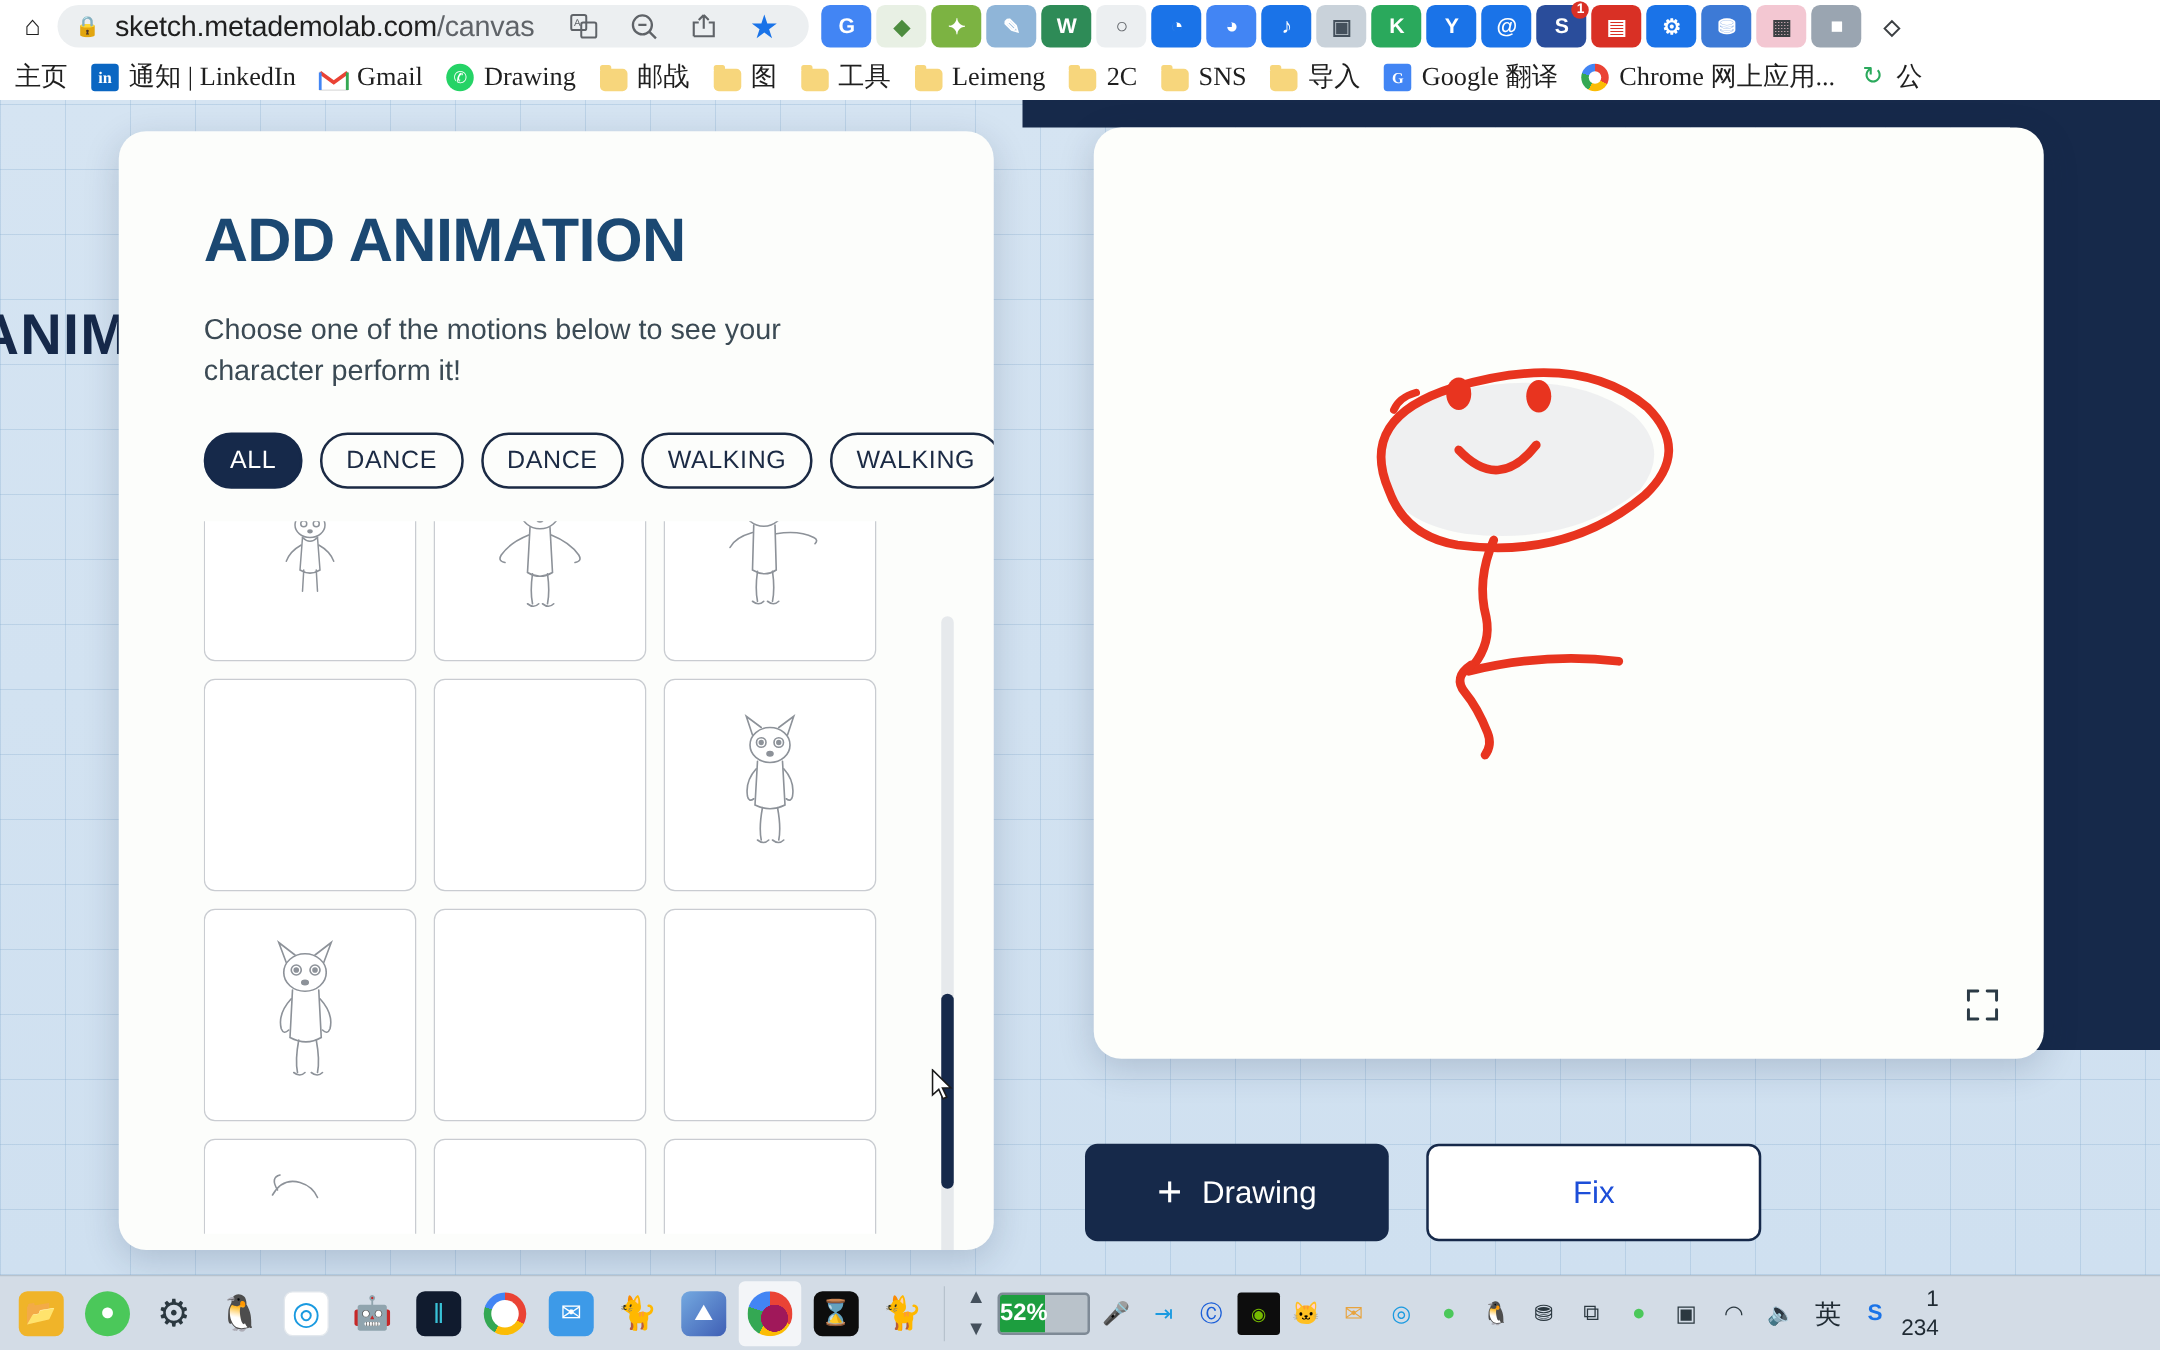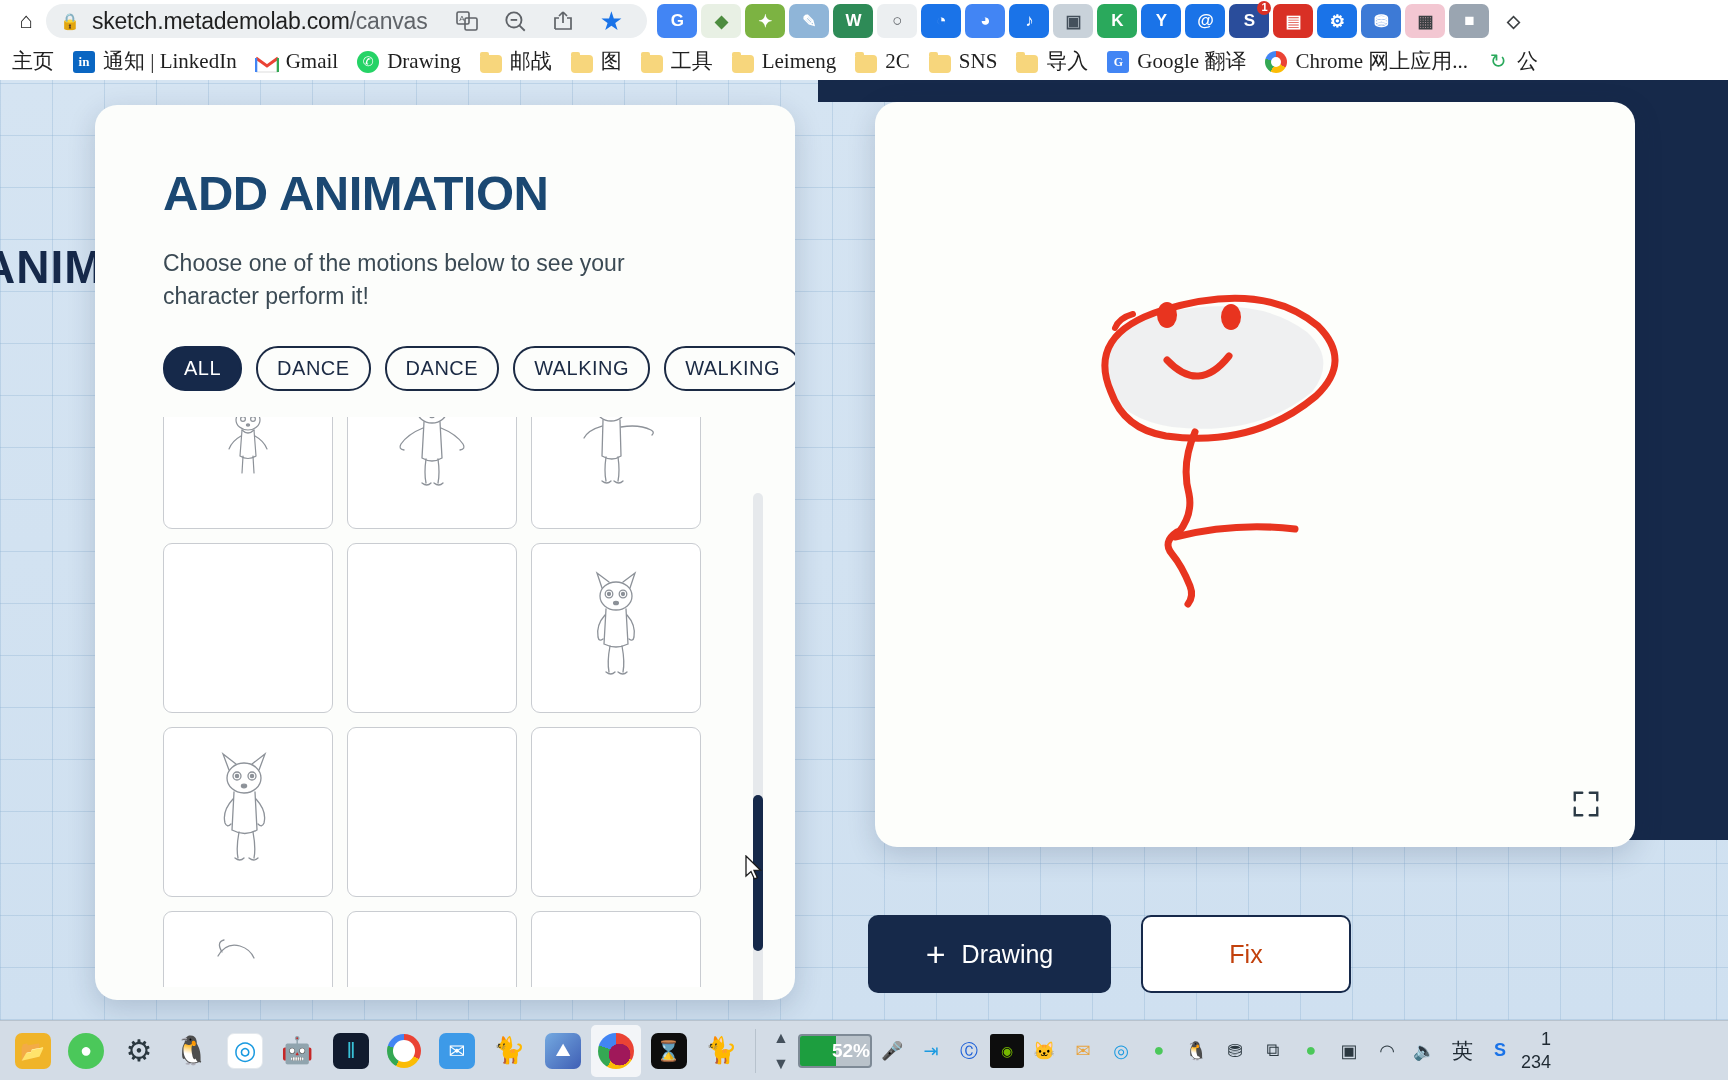--- a/index.html
+++ b/index.html
@@ -148,21 +148,21 @@
 
   
   .actions { position: absolute; left: 868px; top: 835px; display: flex; gap: 30px; }
   .btn {
     height: 78px; border-radius: 10px; display: flex; align-items: center;
     justify-content: center; gap: 16px; font-size: 25px;
     font-family: "Liberation Sans", sans-serif;
   }
   .btn-drawing { width: 243px; background: #16294a; color: #ffffff; }
   .btn-share { width: 243px; background: #4896ca; color: #16294a; }
-  .btn-fix { width: 210px; background: #ffffff; color: #c2410c; border: 2px solid #16294a; }
+  .btn-fix { width: 268px; background: #ffffff; color: #1d4ed8; border: 2px solid #16294a; }
   .plus-glyph { font-size: 34px; line-height: 1; font-weight: 300; }
 
   
   .taskbar {
     position: absolute; left: 0; top: 1020px; width: 1728px; height: 60px;
     background: #d3dce6; border-top: 1px solid #b7c2cd;
     display: flex; align-items: center;
   }
   .tb-left { display: flex; align-items: center; gap: 3px; padding-left: 8px; }
   .tb-app {
@@ -174,21 +174,21 @@
                 align-items: center; justify-content: center; font-size: 20px; color: #fff; }
   .tb-divider { width: 1px; height: 44px; background: #b7c2cd; margin: 0 8px; }
   .tb-chevrons { display: flex; flex-direction: column; align-items: center; gap: 8px; color: #44505c; font-size: 16px; width: 34px; }
   .tray { display: flex; align-items: center; gap: 4px; }
   .battery-pill {
     display: flex; align-items: center; width: 74px; height: 34px;
     border: 2px solid #7e8a96; border-radius: 4px; background: #b9c2ca; position: relative;
     overflow: hidden;
   }
   .battery-pill .fill { position: absolute; left: 0; top: 0; bottom: 0; width: 52%; background: #1d9e3f; }
-  .battery-pill .pct { position: relative; width: 100%; text-align: right; font-size: 19px; color: #ffffff; font-weight: bold; }
+  .battery-pill .pct { position: relative; width: 100%; text-align: left; font-size: 19px; color: #ffffff; font-weight: bold; }
   .battery-pill::after {
     content: ""; position: absolute; right: -7px; top: 10px; width: 5px; height: 13px;
     background: #7e8a96; border-radius: 0 2px 2px 0;
   }
   .tray-ic { width: 34px; height: 34px; display: flex; align-items: center; justify-content: center;
              font-size: 18px; color: #2b3840; flex: none; }
   .ime { font-size: 21px; color: #1f2a33; padding: 0 6px; }
   .clock { font-size: 18px; color: #1f2a33; text-align: right; line-height: 1.25; padding-right: 8px; }
 
   

